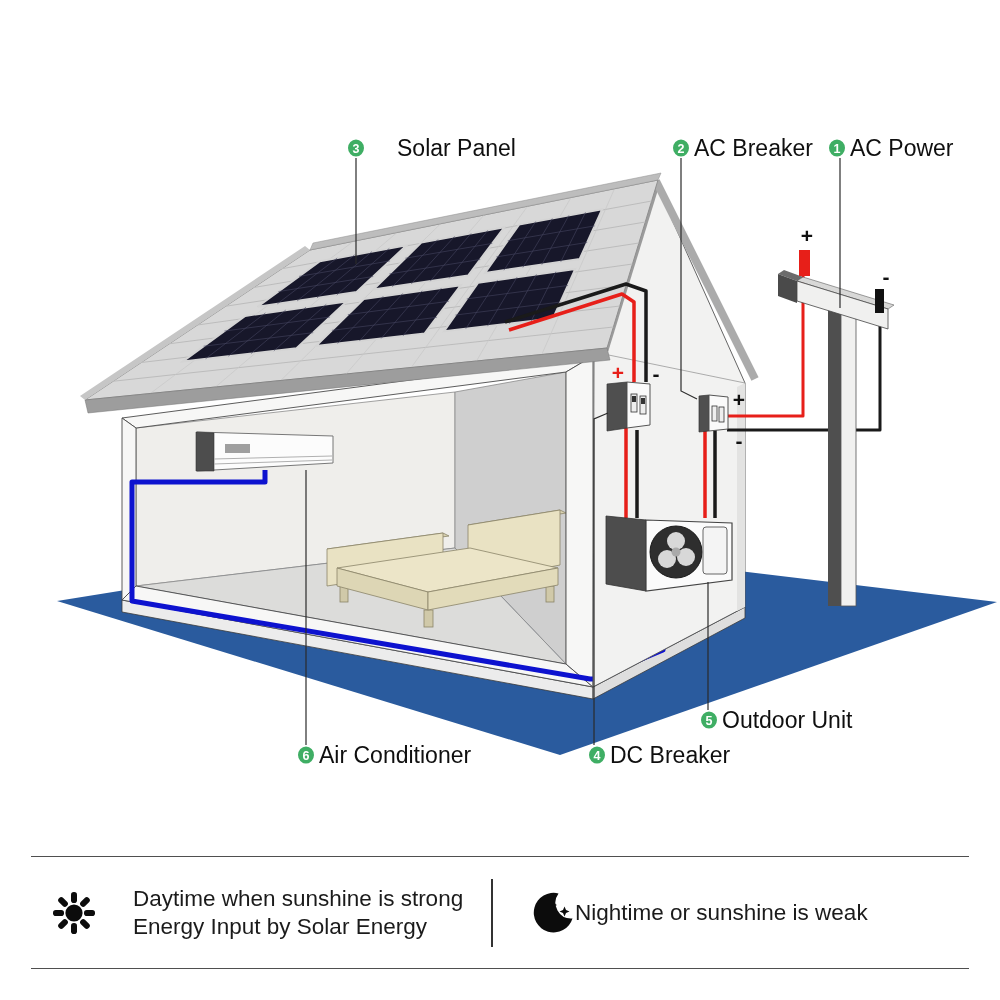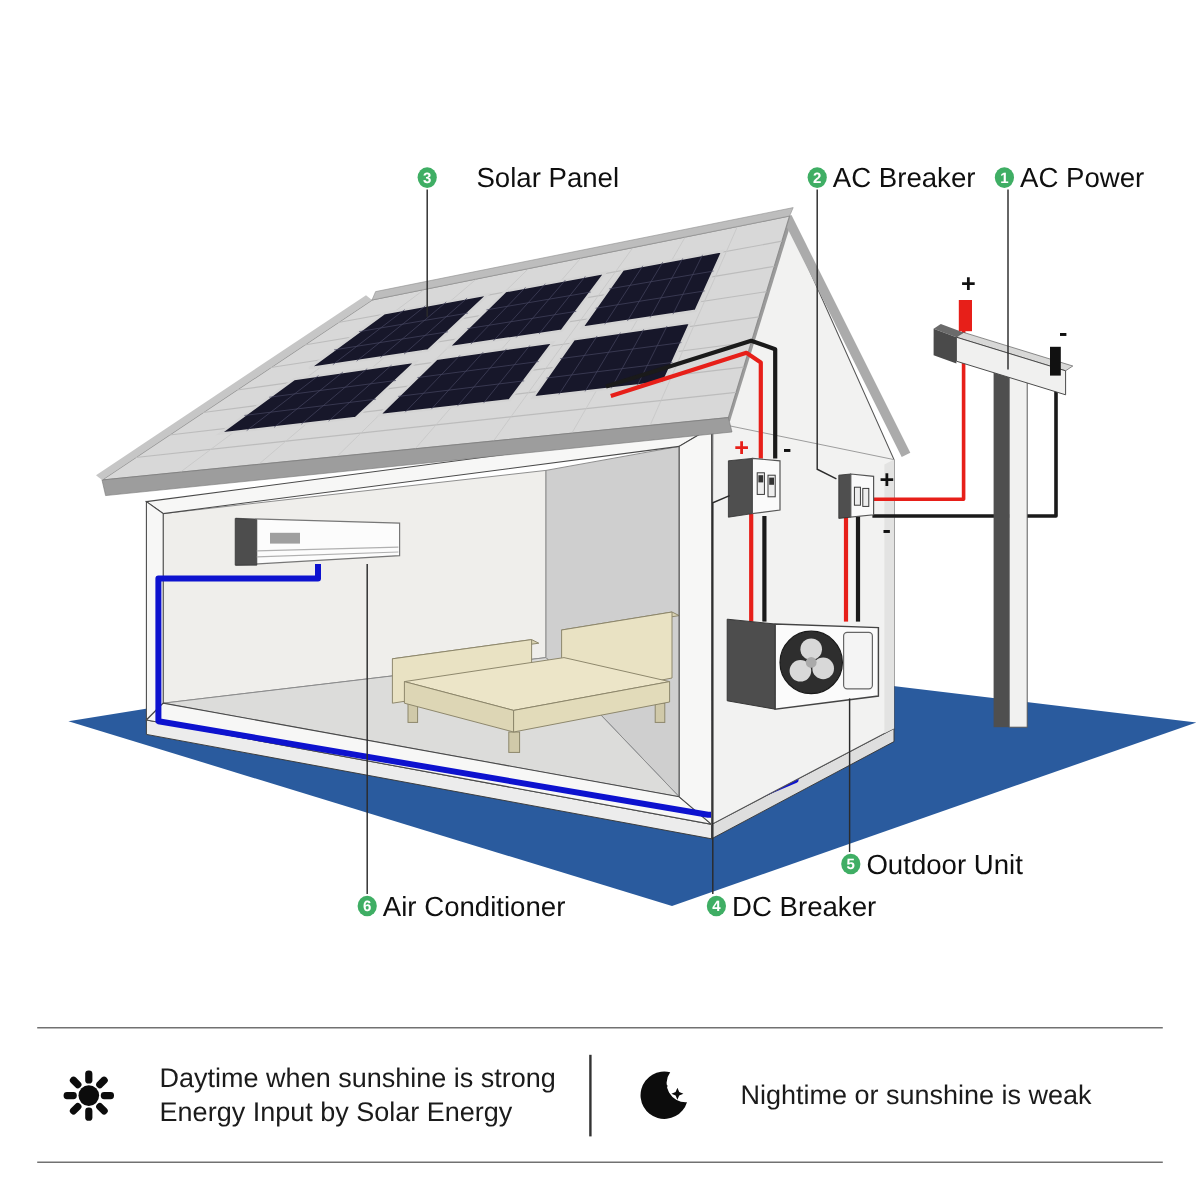--- a/index.html
+++ b/index.html
@@ -7,21 +7,21 @@
   .scene{position:absolute;left:0;top:0;}
   text.lbl{font-family:"Liberation Sans",sans-serif;font-size:23px;fill:#0f0f0f;}
   text.badge-num{font-family:"Liberation Sans",sans-serif;font-size:12.5px;font-weight:bold;fill:#ffffff;text-anchor:middle;}
   text.term{font-family:"Liberation Sans",sans-serif;font-size:21px;font-weight:bold;fill:#111;text-anchor:middle;}
   text.term.red{fill:var(--wire-red);}
   .footer{position:absolute;left:31px;top:856px;width:938px;height:111px;
           border-top:1.5px solid #4f4f4f;border-bottom:1.5px solid #4f4f4f;
           display:flex;align-items:center;}
   .footer-item{flex:1;display:flex;align-items:center;}
   .footer-item.day{padding-left:20px;gap:36px;}
-  .footer-item.night{padding-left:36px;gap:42px;}
+  .footer-item.night{padding-left:36px;}
   .footer-divider{width:2px;height:68px;background:#333;flex:none;}
   .f-icon{flex:none;width:46px;height:46px;}
   .f-text{font-size:22.5px;line-height:28px;color:#1b1b1b;}
 </style>
 </head>
 <body>
 
 <svg class="scene" width="1000" height="1000" viewBox="0 0 1000 1000">
 
   <polygon points="57,601 455,537 997,602 560,755" style="fill:var(--ground-blue)"></polygon>

